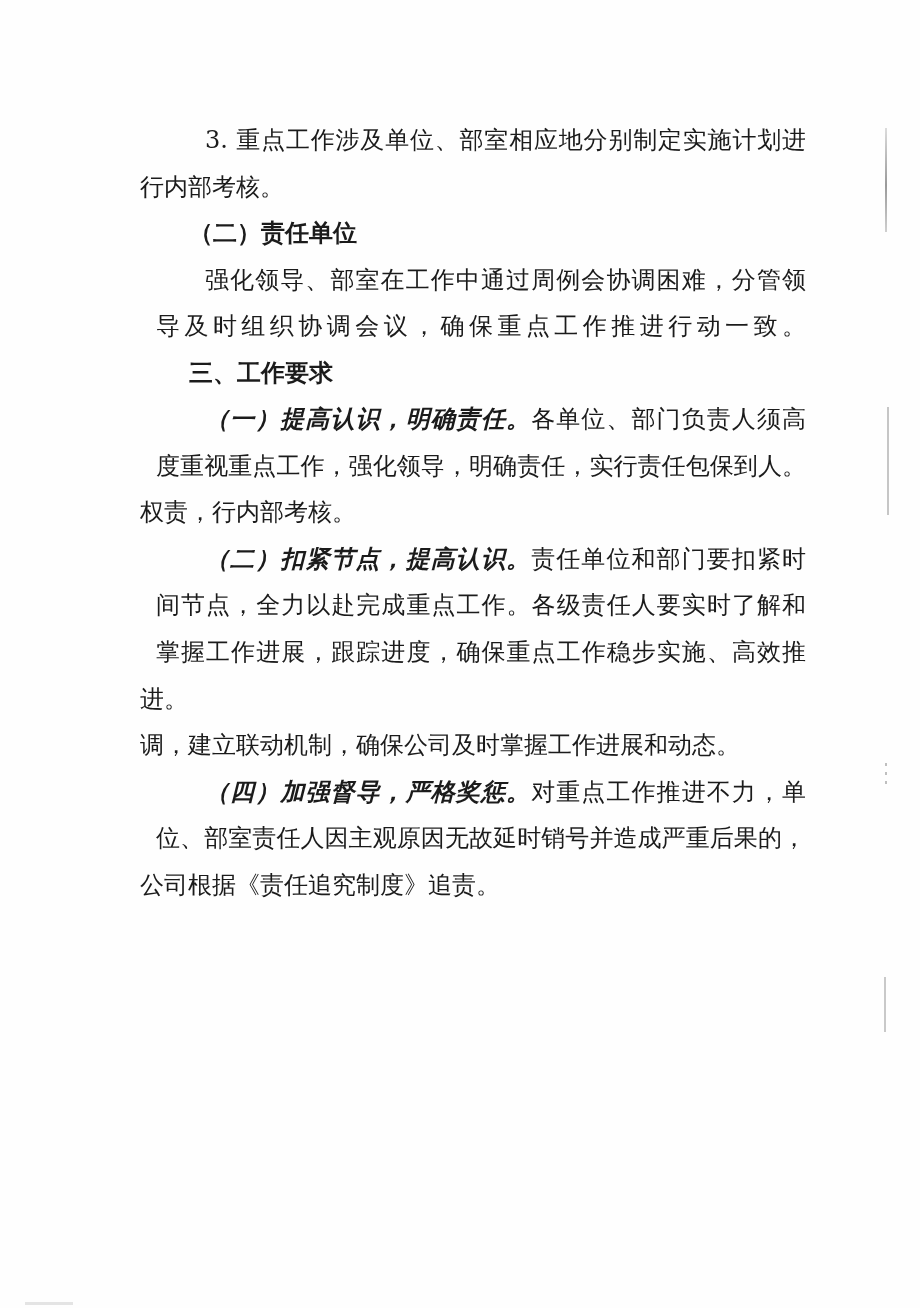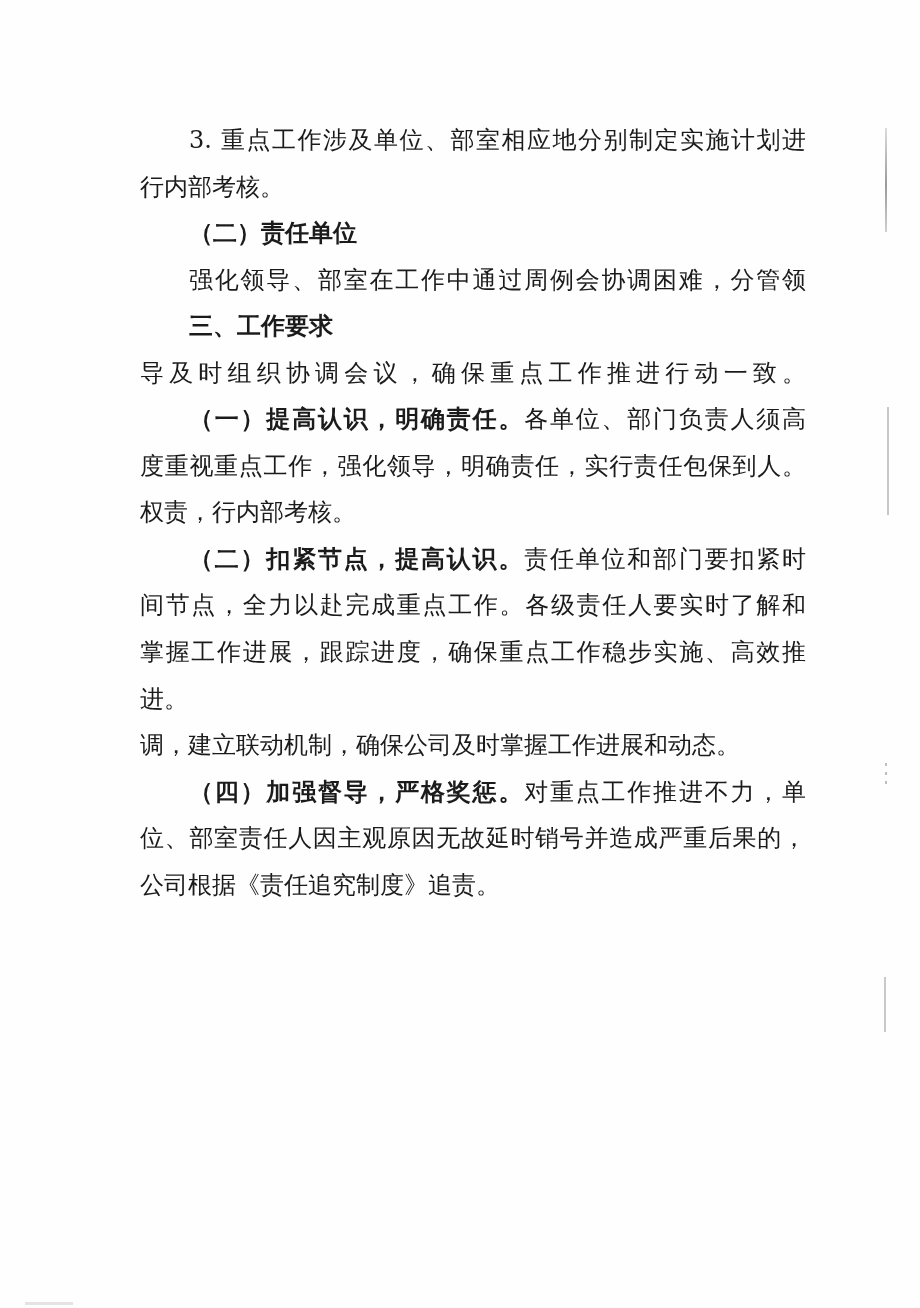--- a/index.html
+++ b/index.html
@@ -19,24 +19,25 @@
   }
   .line{
     height:46.55px;
     line-height:46.55px;
     font-size:24px;
     letter-spacing:0;
   }
   .fill{
     text-align:justify;
     text-align-last:justify;
+    margin-left:16px;
   }
   .indent{padding-left:49px;}
   .bold, .line b{font-weight:700;}
-  .line b{font-family:"DejaVu Serif","Liberation Serif",serif;}
+  .line b{font-family:"DejaVu Serif","Liberation Serif",serif;font-style:italic;}
   
   .artifact{position:absolute;pointer-events:none;}
   .a1{left:885px;top:128px;width:2px;height:104px;
       background:linear-gradient(#dcdcdc,#9a9a9a 55%,#cfcfcf);}
   .a2{left:887px;top:407px;width:2px;height:108px;background:#c6c6c6;}
   .a3{left:885px;top:763px;width:2px;height:22px;
       background:repeating-linear-gradient(#bfbfbf 0 3px,transparent 3px 9px);}
   .a4{left:884px;top:977px;width:2px;height:55px;background:#c9c9c9;}
   .a5{left:25px;top:1302px;width:48px;height:3px;background:#e4e4e4;}
 </style>
@@ -48,23 +49,23 @@
   <div class="content">
 
     <div class="line fill indent">3. 重点工作涉及单位、部室相应地分别制定实施计划进</div>
 
     <div class="line">行内部考核。</div>
 
     <div class="line indent bold">（二）责任单位</div>
 
     <div class="line fill indent">强化领导、部室在工作中通过周例会协调困难，分管领</div>
 
+    <div class="line fill">导及时组织协调会议，确保重点工作推进行动一致。</div>
+
     <div class="line indent bold">三、工作要求</div>
-
-    <div class="line fill">导及时组织协调会议，确保重点工作推进行动一致。</div>
 
     <div class="line fill indent"><b>（一）提高认识，明确责任。</b><span>各单位、部门负责人须高</span></div>
 
     <div class="line fill">度重视重点工作，强化领导，明确责任，实行责任包保到人。</div>
 
 
     <div class="line">权责，行内部考核。</div>
 
     <div class="line fill indent"><b>（二）扣紧节点，提高认识。</b><span>责任单位和部门要扣紧时</span></div>
 

